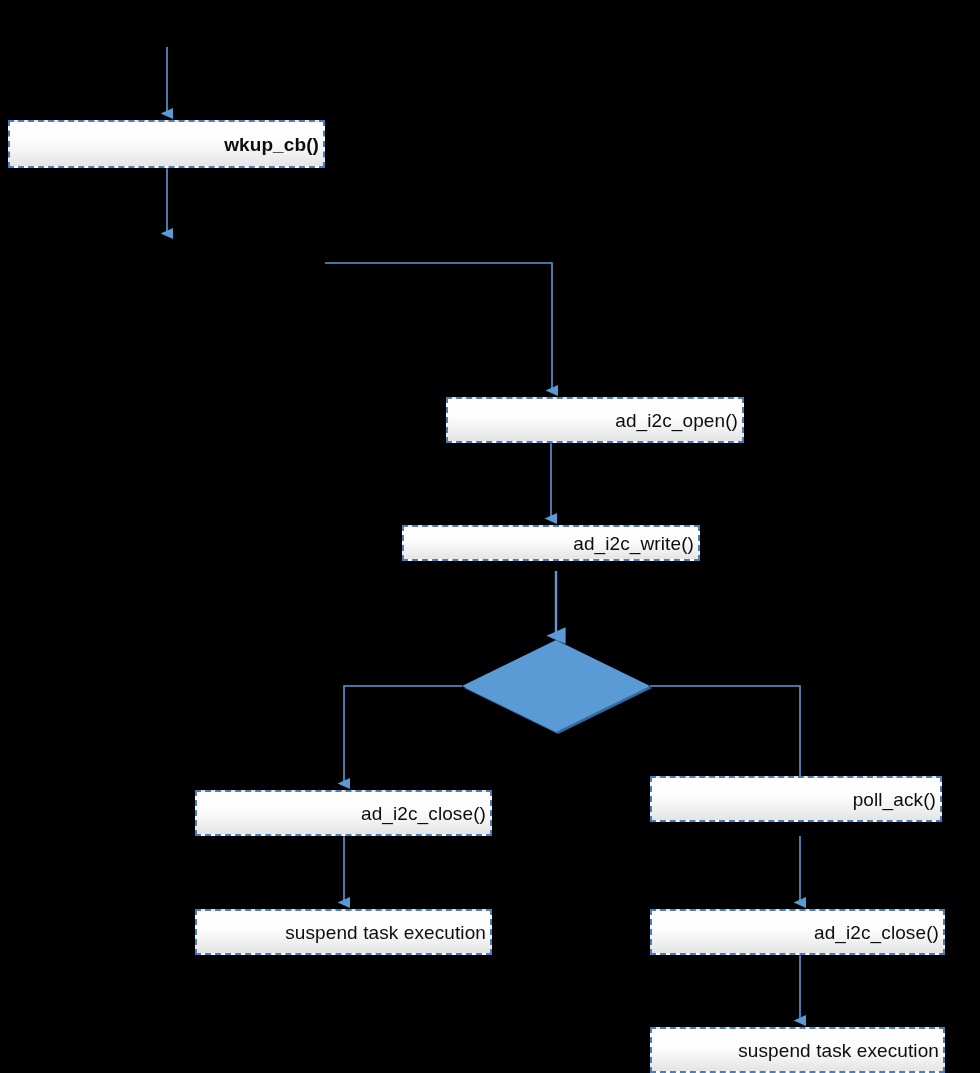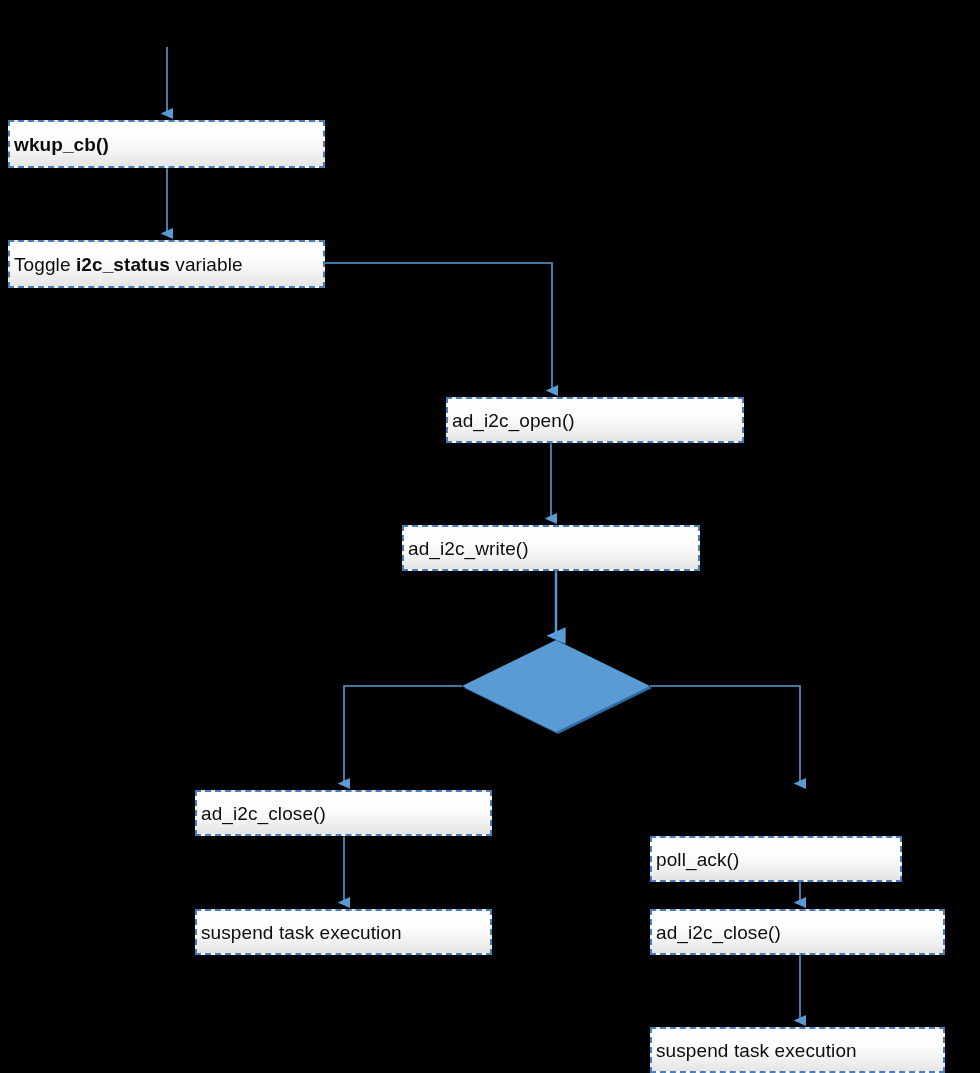--- a/index.html
+++ b/index.html
@@ -21,21 +21,21 @@
     top: 0;
     width: 980px;
     height: 1073px;
     pointer-events: none;
   }
   .node {
     position: absolute;
     box-sizing: border-box;
     display: flex;
     align-items: center;
-    justify-content: flex-start;
+    justify-content: flex-end;
     border: 2px dashed #4a7ebb;
     background: linear-gradient(to bottom, #ffffff 0%, #fdfdfd 42%, #f1f1f1 72%, #e4e4e4 100%);
     color: #0d0d0d;
     font-size: 19px;
     letter-spacing: 0.1px;
     white-space: nowrap;
     box-shadow: 0 1px 1px rgba(0,0,0,0.28);
   }
   .node .label {
     display: inline-block;
@@ -107,44 +107,41 @@
 
     <g>
       <line x1="800" y1="955" x2="800" y2="1020" stroke="#5b9bd5" stroke-width="1.6" marker-end="url(#arrow)"></line>
     </g>
   </svg>
 
   <div class="node bold" id="node-wkup_cb" style="left: 8px; top: 120px; width: 317px; height: 48px;">
     <span class="label">wkup_cb()</span>
   </div>
 
-  <div class="node" id="node-toggle_status" style="left: 8px; top: 240px; width: 317px; height: 48px;">
-    <span class="label"><span>Toggle </span><span class="strong">i2c_status</span><span> variable</span></span>
-  </div>
 
   <div class="node" id="node-ad_i2c_open" style="left: 402px; top: 397px; width: 298px; height: 46px; margin-left: 44px;">
     <span class="label">ad_i2c_open()</span>
   </div>
 
-  <div class="node" id="node-ad_i2c_write" style="left: 402px; top: 525px; width: 298px; height: 46px;">
+  <div class="node" id="node-ad_i2c_write" style="left: 402px; top: 525px; width: 298px; height: 36px;">
     <span class="label">ad_i2c_write()</span>
   </div>
 
   <div class="diamond-shadow" id="node-decision-shadow" style="left: 464px; top: 642px; width: 188px; height: 92px;"></div>
   <div class="diamond" id="node-decision" style="left: 462px; top: 640px; width: 188px; height: 92px;"></div>
 
   <div class="node" id="node-ad_i2c_close_left" style="left: 195px; top: 790px; width: 297px; height: 46px;">
     <span class="label">ad_i2c_close()</span>
   </div>
 
   <div class="node" id="node-suspend_left" style="left: 195px; top: 909px; width: 297px; height: 46px;">
     <span class="label">suspend task execution</span>
   </div>
 
-  <div class="node" id="node-poll_ack" style="left: 650px; top: 836px; width: 252px; height: 46px;">
+  <div class="node" id="node-poll_ack" style="left: 650px; top: 776px; width: 292px; height: 46px;">
     <span class="label">poll_ack()</span>
   </div>
 
   <div class="node" id="node-ad_i2c_close_right" style="left: 650px; top: 909px; width: 295px; height: 46px;">
     <span class="label">ad_i2c_close()</span>
   </div>
 
   <div class="node" id="node-suspend_right" style="left: 650px; top: 1027px; width: 295px; height: 46px;">
     <span class="label">suspend task execution</span>
   </div>

